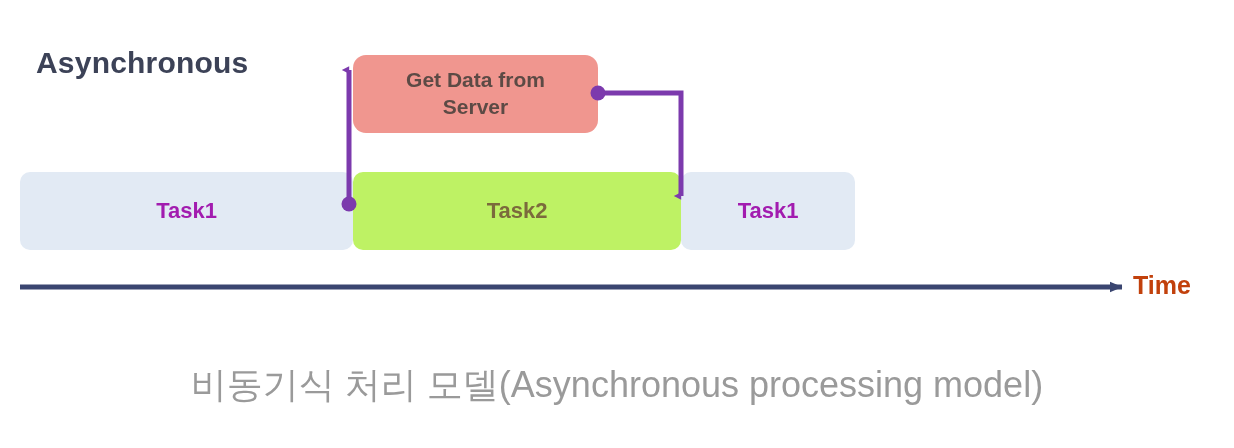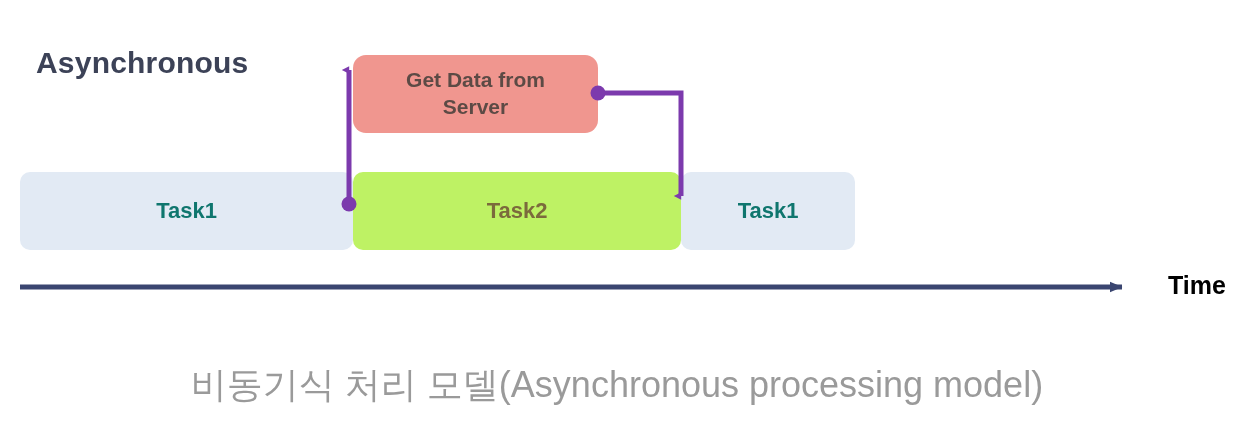--- a/index.html
+++ b/index.html
@@ -63,21 +63,21 @@
     align-items: center;
     justify-content: center;
     box-sizing: border-box;
   }
   .task-bar.blue { background: #e2eaf4; }
   .task-bar.yellow { background: #bef264; }
   .task-label {
     font-size: 22px;
     font-weight: bold;
   }
-  .task-bar.blue .task-label { color: #0f766e; }
+  .task-bar.blue .task-label { color: #a21caf; }
   .task-bar.yellow .task-label { color: #7b6a3c; }
 
   .bar-task1-a { left: 20px;  width: 333px; }
   .bar-task2   { left: 353px; width: 328px; }
   .bar-task1-b { left: 681px; width: 174px; }
 
   
   .connector-layer {
     position: absolute;
     left: 0;
@@ -91,25 +91,25 @@
   .timeline-layer {
     position: absolute;
     left: 0;
     top: 0;
     width: 1234px;
     height: 448px;
     pointer-events: none;
   }
   .time-label {
     position: absolute;
-    left: 1168px;
+    left: 1133px;
     top: 271px;
     font-size: 25px;
     font-weight: bold;
-    color: #000000;
+    color: #c2410c;
     white-space: nowrap;
   }
 
   
   .caption {
     position: absolute;
     left: 0;
     top: 361px;
     width: 1234px;
     text-align: center;

